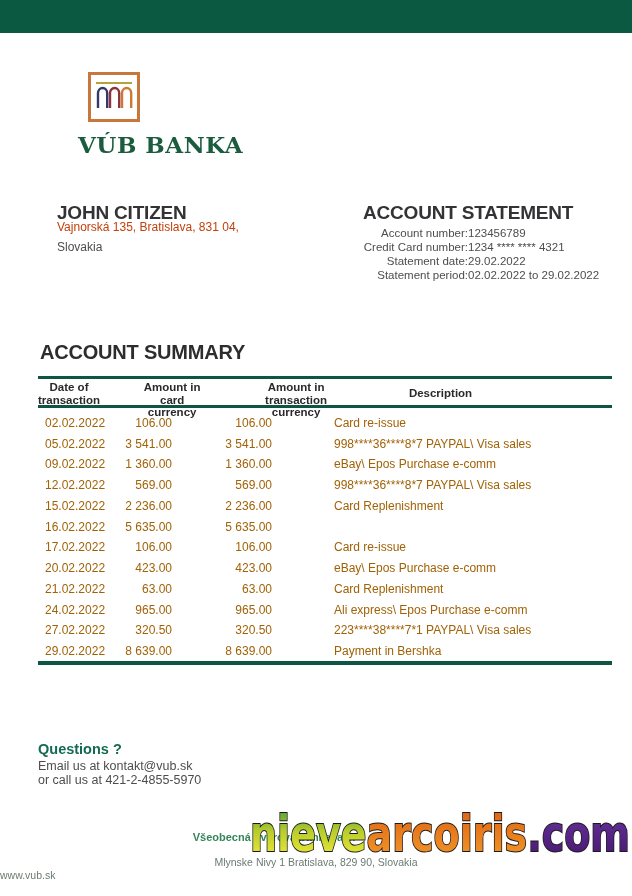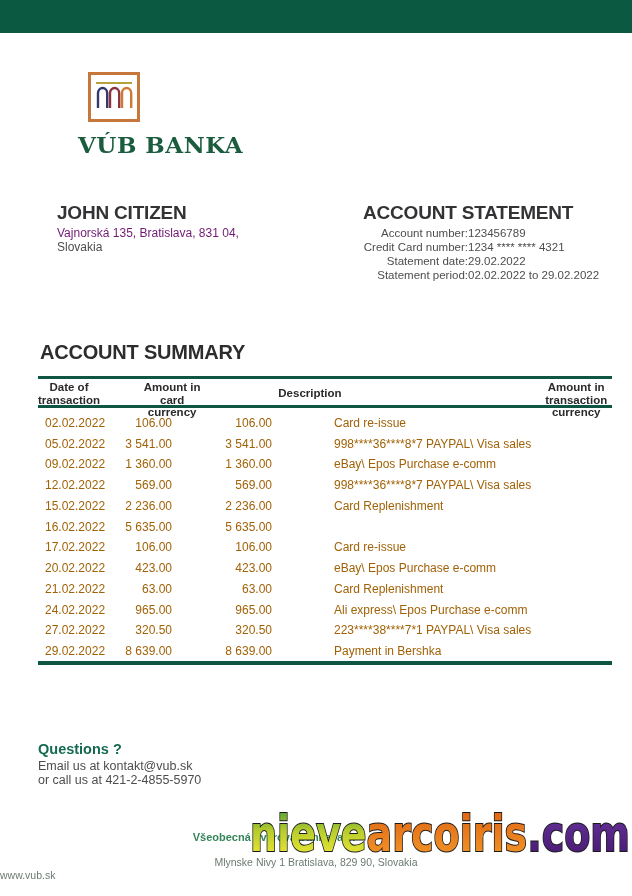--- a/index.html
+++ b/index.html
@@ -17,21 +17,21 @@
     position:absolute; left:78px; top:131px;
     font-family:"DejaVu Serif", serif; font-size:23px; font-weight:bold;
     color:#1b5c3f; letter-spacing:0.5px; white-space:nowrap;
   }
 
   
   .customer-name {
     position:absolute; left:57px; top:202px; font-size:19px; font-weight:bold;
     color:#333336; letter-spacing:-0.2px; white-space:nowrap;
   }
-  .customer-addr1 { position:absolute; left:57px; top:226px; font-size:12px; color:#701a75;text-align:right; }
+  .customer-addr1 { position:absolute; left:57px; top:220px; font-size:12px; color:#c2410c;text-align:right; }
   .customer-addr2 { position:absolute; left:57px; top:240px; font-size:12px; color:#4d4d4f; }
   .stmt-title {
     position:absolute; left:363px; top:202px; font-size:19px; font-weight:bold;
     color:#333336; letter-spacing:-0.2px; white-space:nowrap;
   }
   .stmt-fields { position:absolute; left:363px; top:226px; font-size:11.5px; }
   .stmt-row { display:flex; height:14px; line-height:14px; }
   .stmt-label { width:105px; color:#4d4d4f;text-align:right; }
   .stmt-value { color:#4d4d4f; white-space:nowrap; }
 
@@ -124,26 +124,26 @@
   <div class="rule rule-top"></div>
   <div class="thead">
     <div class="th th-c1">
       <div>Date of</div>
       <div>transaction</div>
     </div>
     <div class="th th-c2">
       <div>Amount in</div>
       <div>card currency</div>
     </div>
-    <div class="th th-c4">
-      <div>Description</div>
-    </div>
     <div class="th th-c3">
       <div>Amount in transaction</div>
       <div>currency</div>
+    </div>
+    <div class="th th-c4">
+      <div>Description</div>
     </div>
   </div>
   <div class="rule rule-head"></div>
 
   <div class="tbody">
     <div class="t-row">
       <div class="c1">02.02.2022</div>
       <div class="c2">106.00</div>
       <div class="c3">106.00</div>
       <div class="c4">Card re-issue</div>

